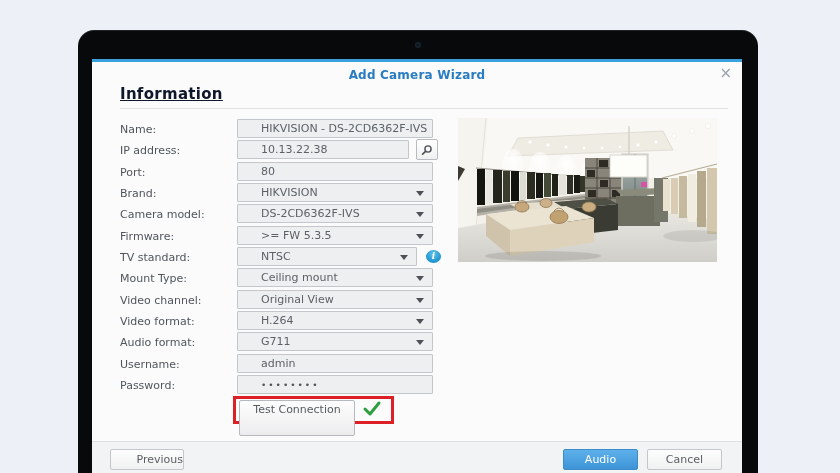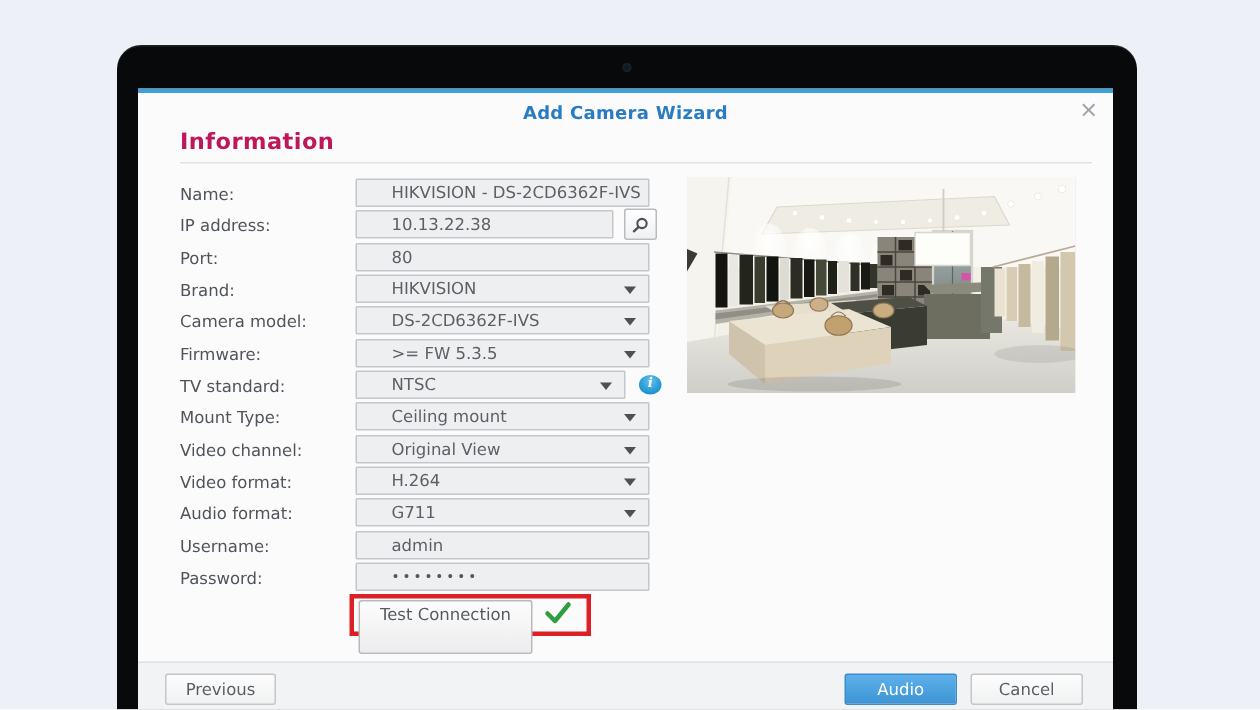--- a/index.html
+++ b/index.html
@@ -11,21 +11,21 @@
           border-radius:16px 16px 0 0;box-shadow:inset 0 1px 0 rgba(255,255,255,.10);}
   .webcam{position:absolute;left:50%;top:12px;width:6px;height:6px;margin-left:-3px;border-radius:50%;
           background:#101b24;box-shadow:0 0 2px #223140 inset;}
 
   
   .screen{position:absolute;left:14px;top:29px;width:650px;height:414px;background:#fbfbfc;overflow:hidden;}
   .bluebar{position:absolute;left:0;top:0;right:0;height:3px;background:#3ba1dd;}
   .dlg-title{position:absolute;left:0;right:0;top:9px;text-align:center;font-size:12px;font-weight:bold;
              color:#2a7cc1;letter-spacing:.2px;}
   .close{position:absolute;right:10px;top:6px;font-size:15px;color:#9aa2ab;line-height:16px;cursor:default;}
-  .heading{position:absolute;left:28px;top:26px;font-size:15px;font-weight:bold;color:#be185d;letter-spacing:.3px;}
+  .heading{position:absolute;left:28px;top:26px;font-size:15px;font-weight:bold;color:#0f172a;letter-spacing:.3px;text-decoration:underline;}
   .sep1{position:absolute;left:28px;top:49px;width:608px;height:1px;background:#e2e2e2;}
 
   
   .row{position:absolute;left:0;right:0;height:20px;}
   .lbl{position:absolute;left:28px;top:4px;font-size:11px;color:#50555b;}
   .field{position:absolute;left:145px;top:0;width:196px;height:19px;box-sizing:border-box;
          background:#eeeff1;border:1px solid #c3c7cb;border-radius:1px;
          font-size:11px;color:#5c6167;line-height:17px;padding-left:23px;overflow:hidden;white-space:nowrap;}
   .field.ip{width:172px;}
   .field.tv{width:180px;}
@@ -48,21 +48,21 @@
   .check{position:absolute;left:270px;top:341px;width:20px;height:18px;}
 
   
   .photo{position:absolute;left:366px;top:59px;width:259px;height:144px;overflow:hidden;background:#e9e6df;}
 
   
   .footer{position:absolute;left:0;right:0;top:382px;bottom:0;background:#f2f3f5;border-top:1px solid #dddfe2;}
   .btn{position:absolute;top:7px;height:21px;box-sizing:border-box;border-radius:2px;font-size:11px;
        text-align:center;line-height:19px;}
   .btn.ghost{background:linear-gradient(#fdfdfd,#f0f1f2);border:1px solid #c3c7cb;color:#5a5f65;}
-  .btn.prev{left:18px;width:74px;}
+  .btn.prev{left:18px;width:74px;text-align:right;}
   .btn.finish{left:471px;width:75px;background:linear-gradient(#5db0ea,#3e94d6);border:1px solid #3b8cc8;color:#fff;}
   .btn.cancel{left:555px;width:75px;}
 </style>
 </head>
 <body>
 
 <div class="stage">
   <div class="laptop">
     <div class="webcam"></div>
 

